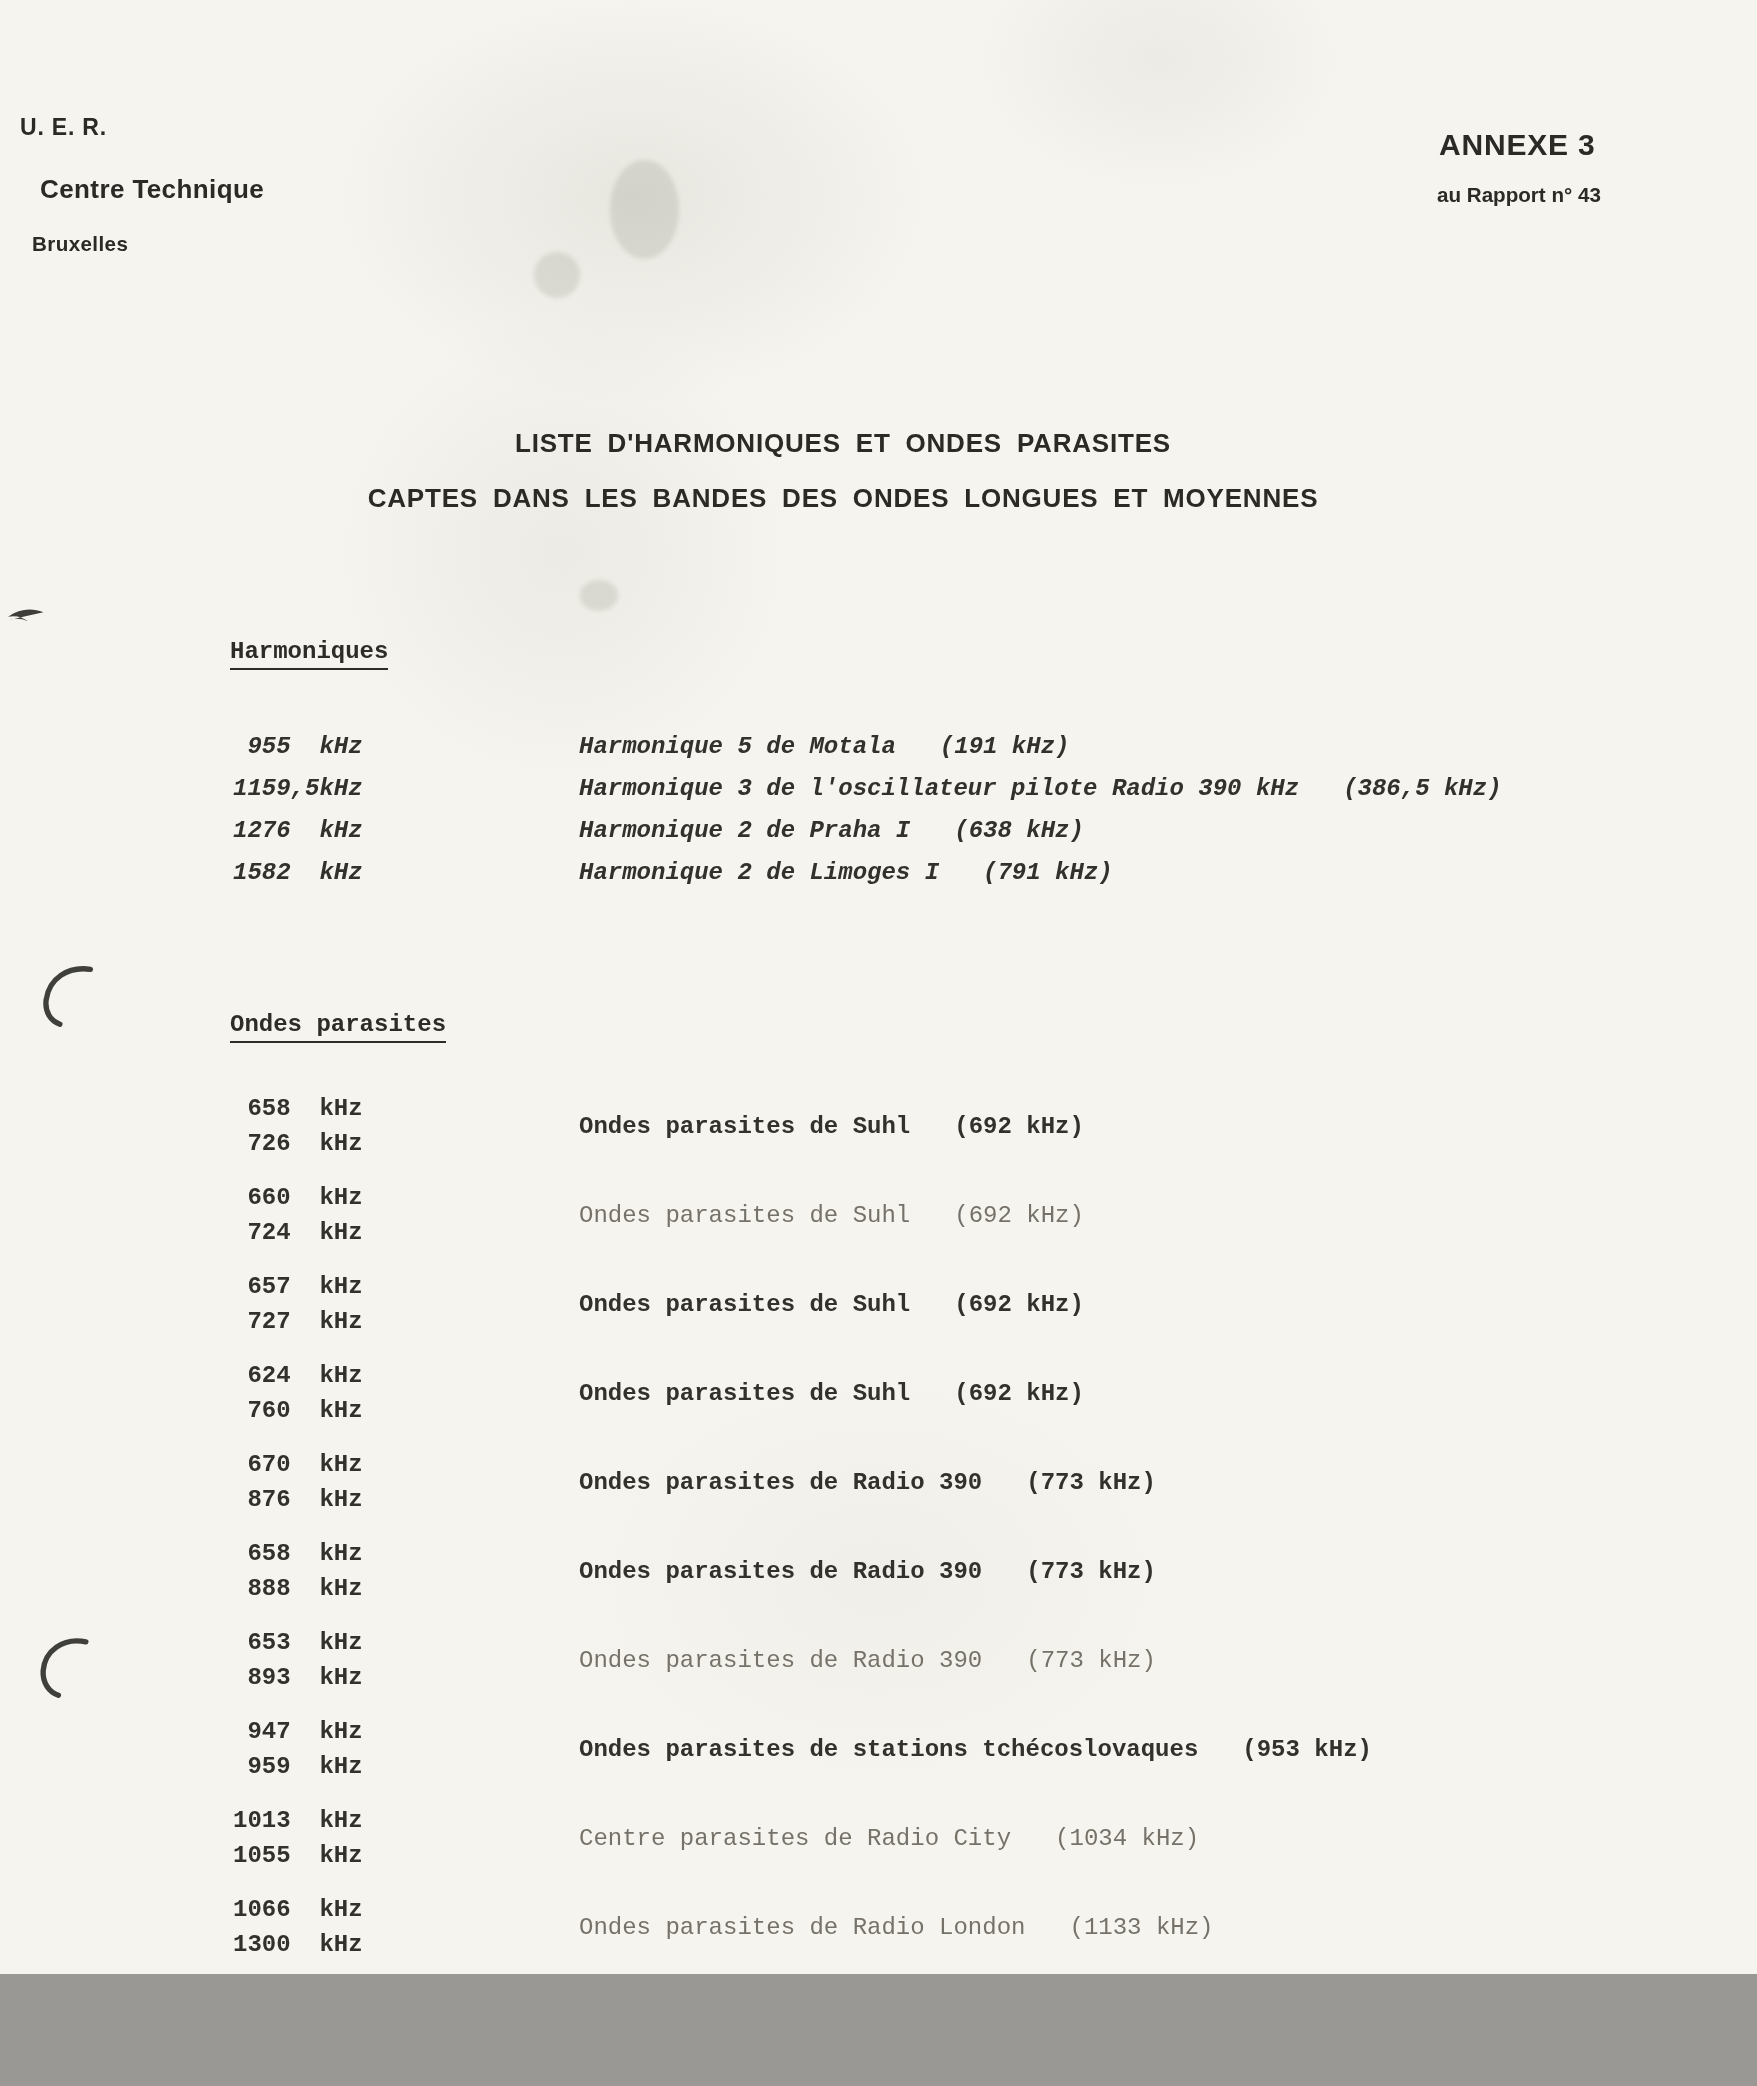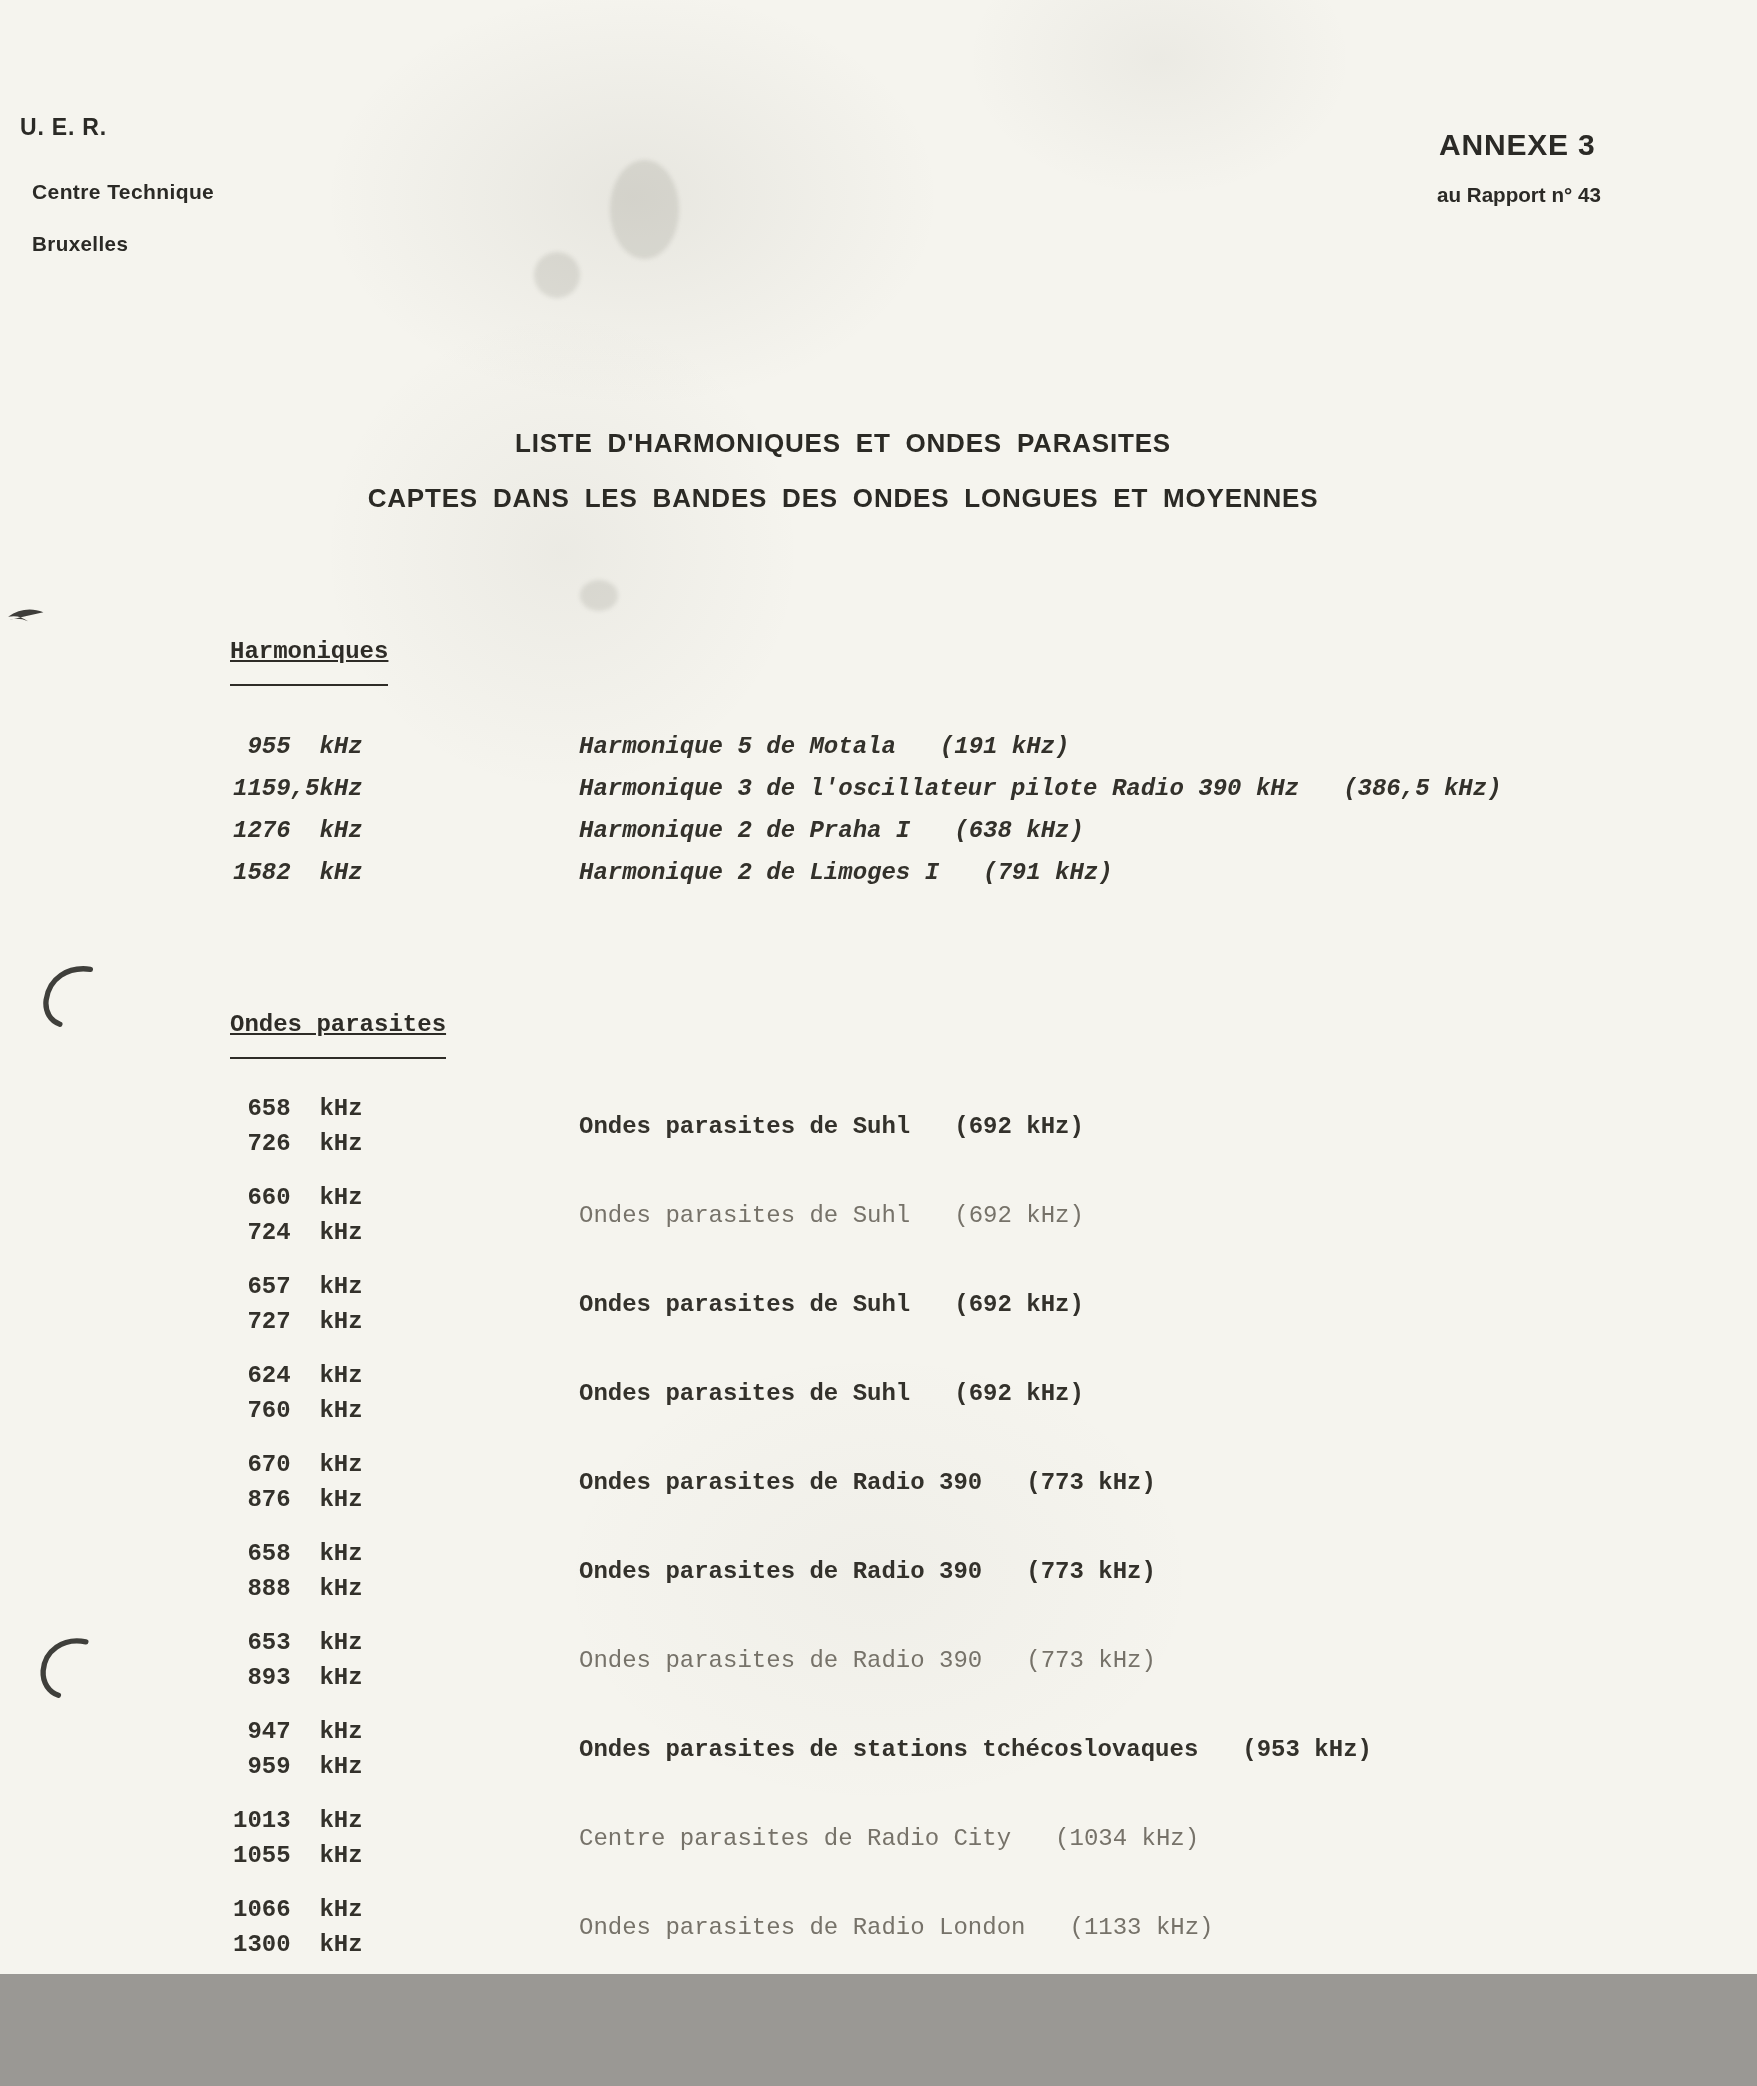--- a/index.html
+++ b/index.html
@@ -17,42 +17,42 @@
       radial-gradient(473px 320px at 36% 10%, rgba(110,108,96,0.10), transparent 65%),
       radial-gradient(397px 397px at 32% 28%, rgba(110,108,96,0.07), transparent 60%),
       radial-gradient(320px 229px at 66% 3%, rgba(110,108,96,0.07), transparent 60%),
       radial-gradient(534px 381px at 50% 80%, rgba(110,108,96,0.04), transparent 60%),
       #f5f4ee;
   }
 
   
   .hdr { position: absolute; font-family: "Liberation Sans", sans-serif; font-weight: bold; color: #2b2a26; white-space: nowrap; }
   #uer        { left: 20px;  top: 114px; font-size: 23px; letter-spacing: 0.8px; }
-  #centre     { left: 32px;  top: 174px; font-size: 21px; letter-spacing: 0.4px; margin-top: 6px; }
+  #centre     { left: 40px;  top: 174px; font-size: 26px; letter-spacing: 0.4px; }
   #bruxelles  { left: 32px;  top: 232px; font-size: 20.6px; letter-spacing: 0.4px; }
   #annexe     { left: 1439px; top: 128px; font-size: 30px; letter-spacing: 0.8px; }
   #rapport    { left: 1437px; top: 183px; font-size: 20.6px; }
 
   
   .title {
     position: absolute; left: 0; top: 416px; width: 1686px;
     text-align: center;
     font-family: "Liberation Sans", sans-serif;
     font-weight: bold; font-size: 26px; line-height: 55px;
     letter-spacing: 0.8px; word-spacing: 6.9px; color: #2b2a25;
     white-space: nowrap;
   }
 
   
   .section-heading {
     position: absolute; left: 230px;
     font-size: 24px; font-weight: bold; color: #2e2c27;
     white-space: nowrap;
   }
-  .section-heading .ul { display: inline-block; border-bottom: 2.3px solid #2e2c27; padding-bottom: 19px; text-decoration: underline; }
+  .section-heading .ul { display: inline-block; border-bottom: 2.3px solid #2e2c27; padding-bottom: 3px; }
   #h-harm { top: 638px; }
   #h-par  { top: 1011px; }
 
   
   .rows { position: absolute; left: 233px; font-size: 24px; font-weight: bold; color: #33312b; }
   #harm-rows { top: 726px;  width: 1487px; }
   #par-rows  { top: 1091px; width: 1487px; }
 
   .h-row { position: relative; height: 42px; line-height: 42px; white-space: nowrap; font-style: italic; }
   .freq  { display: inline-block; width: 4ch; white-space: pre; }

